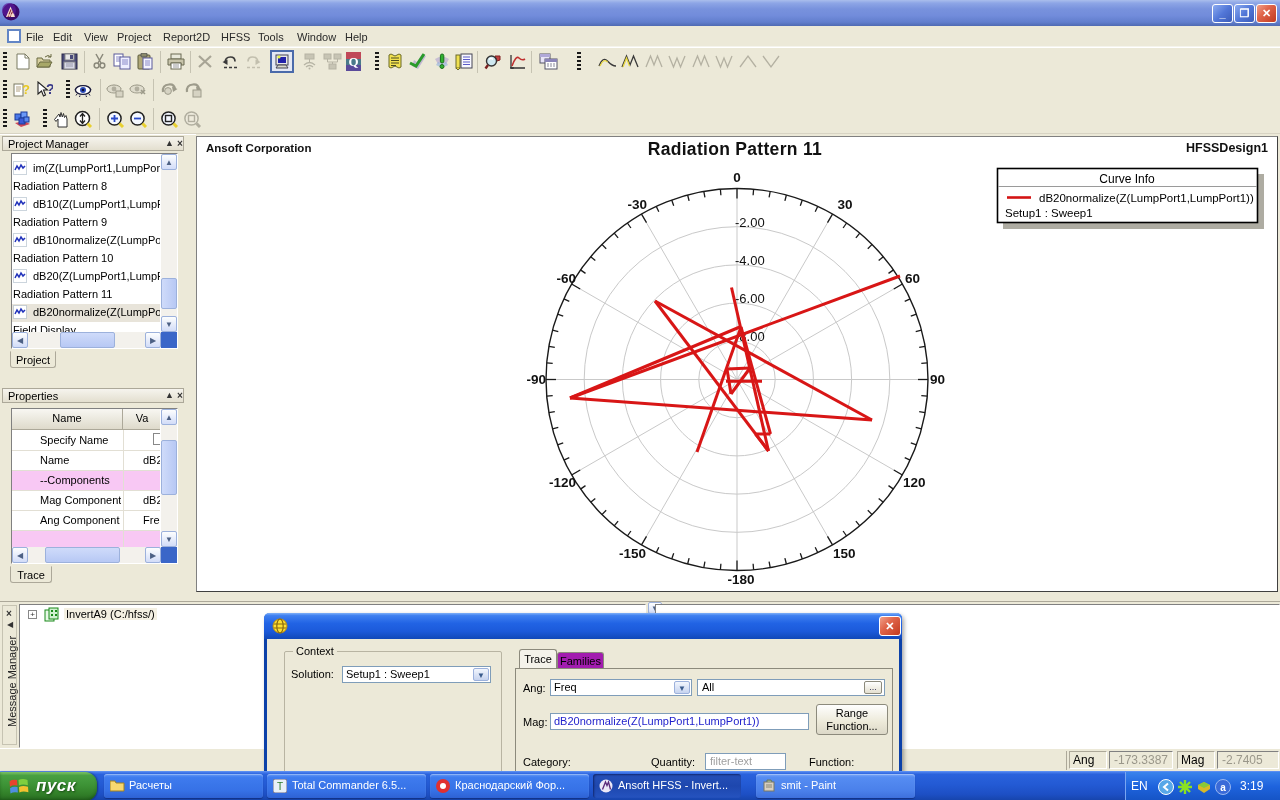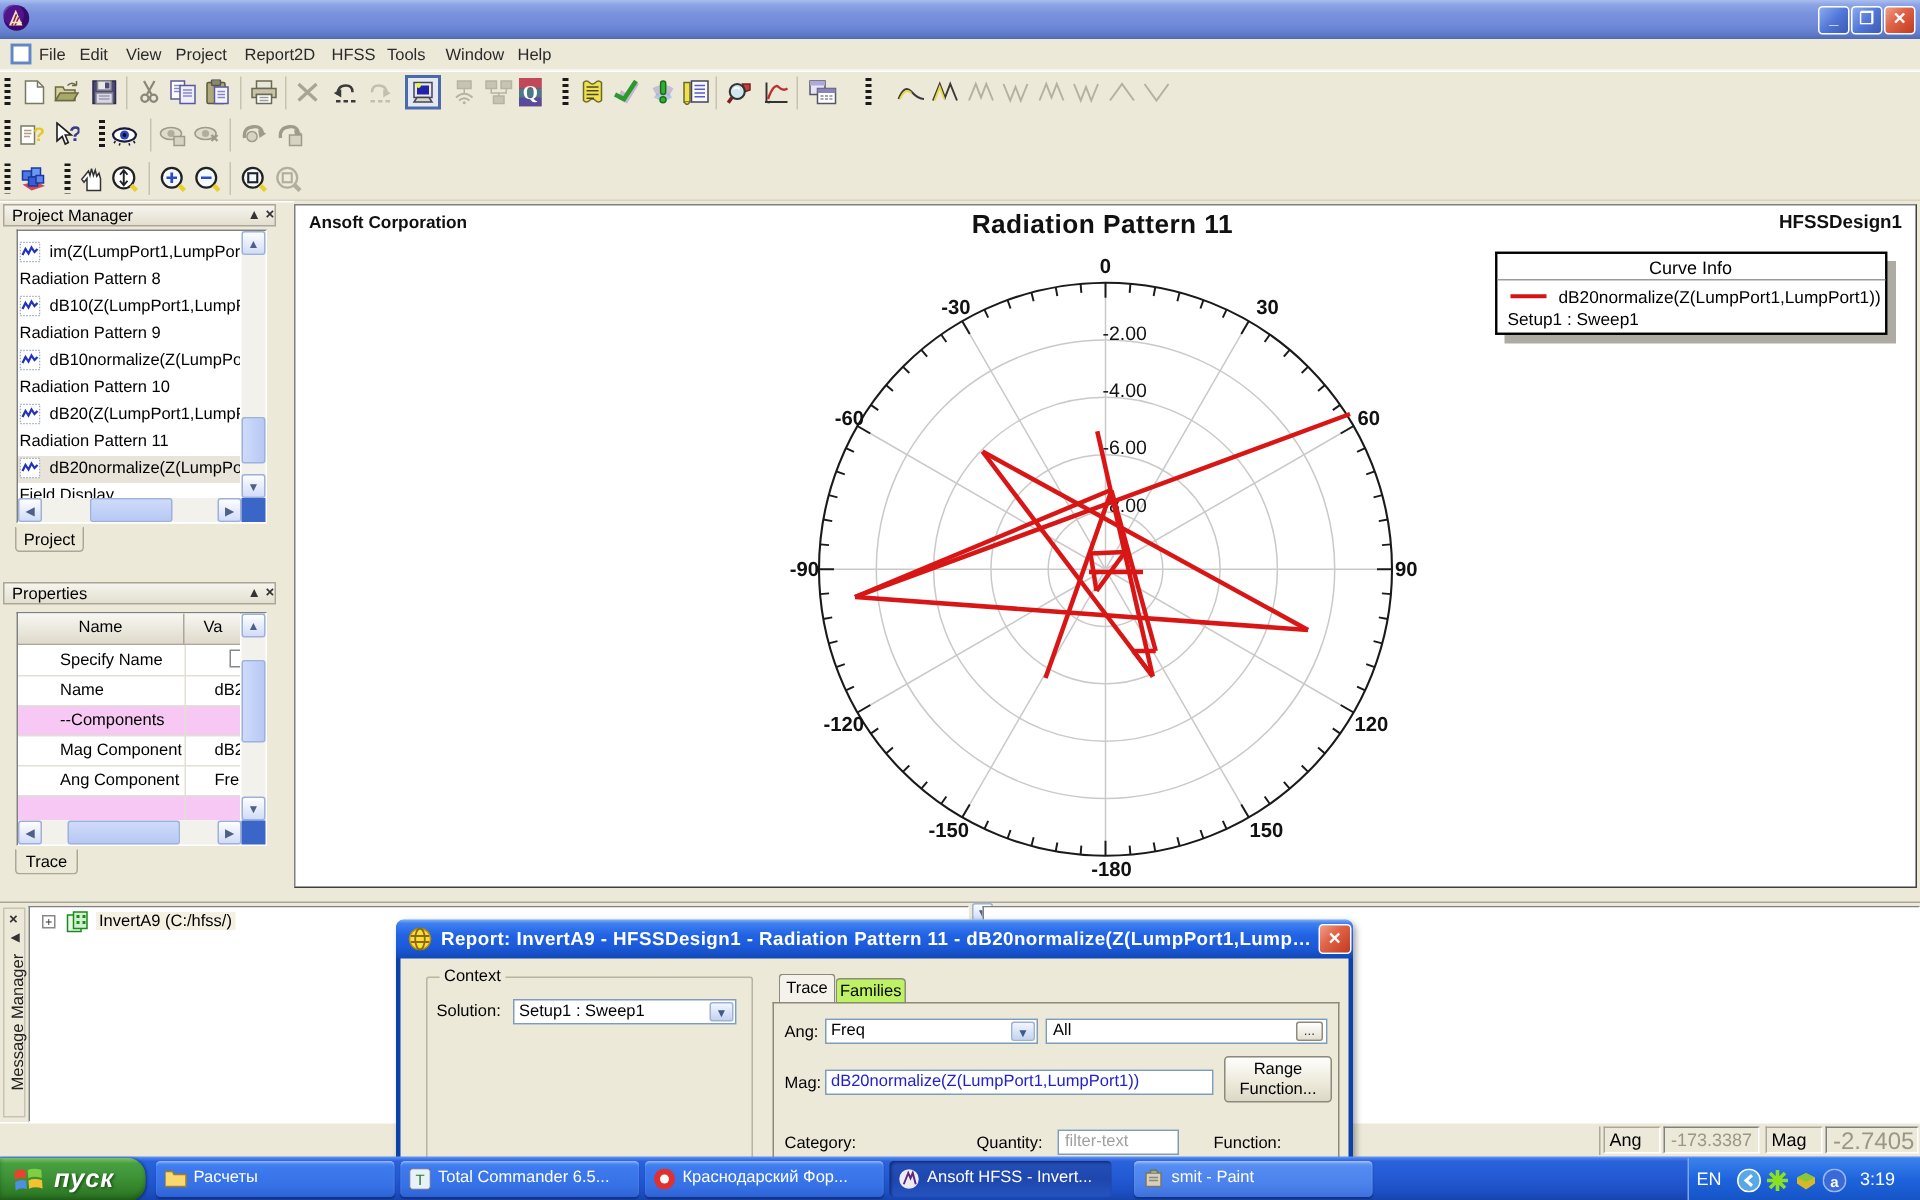--- a/index.html
+++ b/index.html
@@ -681,44 +681,43 @@
   <div class="sbtn" style="left:648px;top:0px;width:14px;height:12px;line-height:11px;">▼</div>
   <div class="abs sunken" style="left:655px;top:2px;width:625px;height:144px;"></div>
   <div class="abs" style="left:656px;top:3px;width:624px;height:142px;background:#fff;"></div>
 </div>
 
 <div class="abs" style="left:0;top:748px;width:1280px;height:23px;background:#ece9d8;border-top:1px solid #fff;">
   <div class="abs" style="left:1066px;top:2px;width:1px;height:19px;background:#aca899;"></div>
   <div class="abs" style="left:1069px;top:2px;width:38px;height:18px;border:1px solid #aca899;border-bottom-color:#fff;border-right-color:#fff;font-size:12px;padding:1px 0 0 3px;">Ang</div>
   <div class="abs" style="left:1109px;top:2px;width:64px;height:18px;border:1px solid #808080;border-bottom-color:#fff;border-right-color:#fff;font-size:12px;color:#9a978a;padding:1px 0 0 4px;">-173.3387</div>
   <div class="abs" style="left:1177px;top:2px;width:38px;height:18px;border:1px solid #aca899;border-bottom-color:#fff;border-right-color:#fff;font-size:12px;padding:1px 0 0 3px;">Mag</div>
-  <div class="abs" style="left:1217px;top:2px;width:62px;height:18px;border:1px solid #808080;border-bottom-color:#fff;border-right-color:#fff;font-size:16px;color:#9a978a;padding:1px 0 0 4px;">-2.7405</div>
+  <div class="abs" style="left:1217px;top:2px;width:62px;height:18px;border:1px solid #808080;border-bottom-color:#fff;border-right-color:#fff;font-size:12px;color:#9a978a;padding:1px 0 0 4px;">-2.7405</div>
 </div>
 
 <div id="dlg">
   <div id="dlgtitle">
     <svg class="abs" style="left:8px;top:5px;" width="16" height="16" viewBox="0 0 16 16">
         <circle cx="8" cy="8" r="7" fill="#ffe030" stroke="#b88a10"></circle>
         <path d="M2 6 h12 M2 10 h12" stroke="#8a6a10" stroke-width="1.2"></path>
         <ellipse cx="8" cy="8" rx="3.2" ry="7" fill="none" stroke="#8a6a10" stroke-width="1.2"></ellipse>
       </svg>
-    <div class="abs" style="left:30px;top:6px;white-space:nowrap;">Report: InvertA9 - HFSSDesign1 - Radiation Pattern 11 - dB20normalize(Z(LumpPort1,Lump…</div>
     <div class="winbtn wb-red" style="left:615px;top:3px;width:22px;height:20px;line-height:18px;">✕</div>
   </div>
 
   <div class="abs" style="left:17px;top:38px;width:218px;height:149px;border:1px solid #b8b4a2;border-radius:2px;"></div>
   <div class="abs lbl" style="left:26px;top:32px;background:#ece9d8;padding:0 3px;">Context</div>
   <div class="abs lbl" style="left:24px;top:55px;">Solution:</div>
   <div class="field" style="left:75px;top:53px;width:149px;height:17px;">
       <div style="padding:1px 0 0 3px;">Setup1 : Sweep1</div>
       <div class="combo-arrow">▼</div>
     </div>
 
   <div class="abs" style="left:252px;top:36px;width:38px;height:20px;background:#f4f2ea;border:1px solid #8c8a7c;border-bottom:none;border-radius:3px 3px 0 0;font-size:11px;text-align:center;padding-top:3px;">Trace</div>
-  <div class="abs" style="left:290px;top:39px;width:47px;height:17px;background:#bef264;border:1px solid #8c8a7c;border-bottom:none;border-radius:3px 3px 0 0;font-size:11px;text-align:center;padding-top:2px;">Families</div>
+  <div class="abs" style="left:290px;top:39px;width:47px;height:17px;background:#a21caf;border:1px solid #8c8a7c;border-bottom:none;border-radius:3px 3px 0 0;font-size:11px;text-align:center;padding-top:2px;">Families</div>
   <div class="abs" style="left:248px;top:55px;width:378px;height:132px;border:1px solid #8c8a7c;border-bottom:none;"></div>
 
   <div class="abs lbl" style="left:256px;top:69px;">Ang:</div>
   <div class="field" style="left:283px;top:66px;width:142px;height:17px;">
       <div style="padding:1px 0 0 3px;">Freq</div>
       <div class="combo-arrow">▼</div>
     </div>
   <div class="field" style="left:430px;top:66px;width:188px;height:17px;">
       <div style="padding:1px 0 0 4px;">All</div>
     <div class="abs" style="right:2px;top:1px;width:18px;height:13px;background:linear-gradient(180deg,#fff,#e4e0d0);border:1px solid #8c8a7c;border-radius:2px;text-align:center;font-size:9px;color:#335;">...</div>

